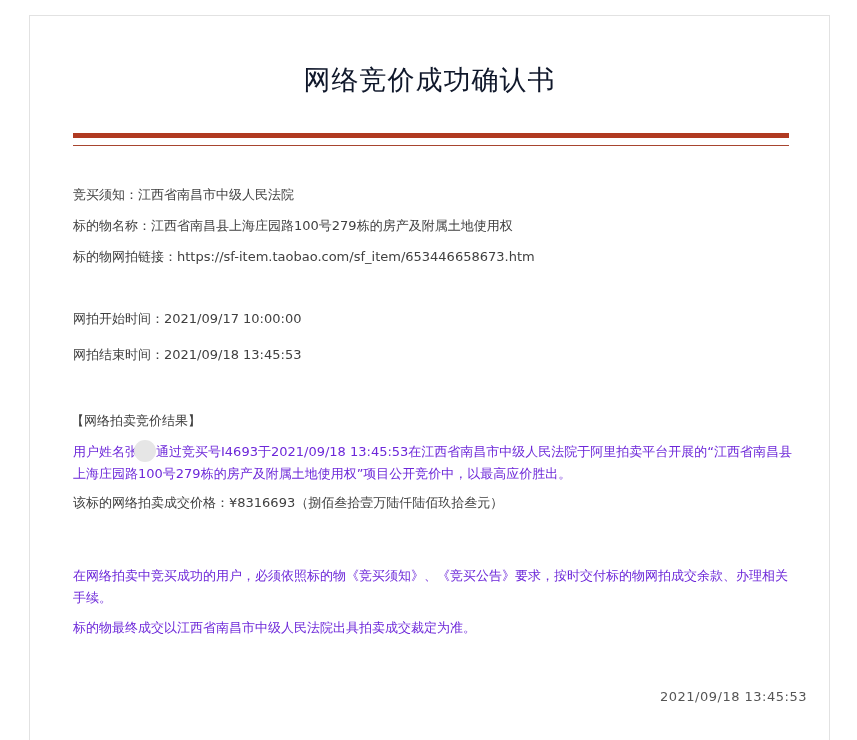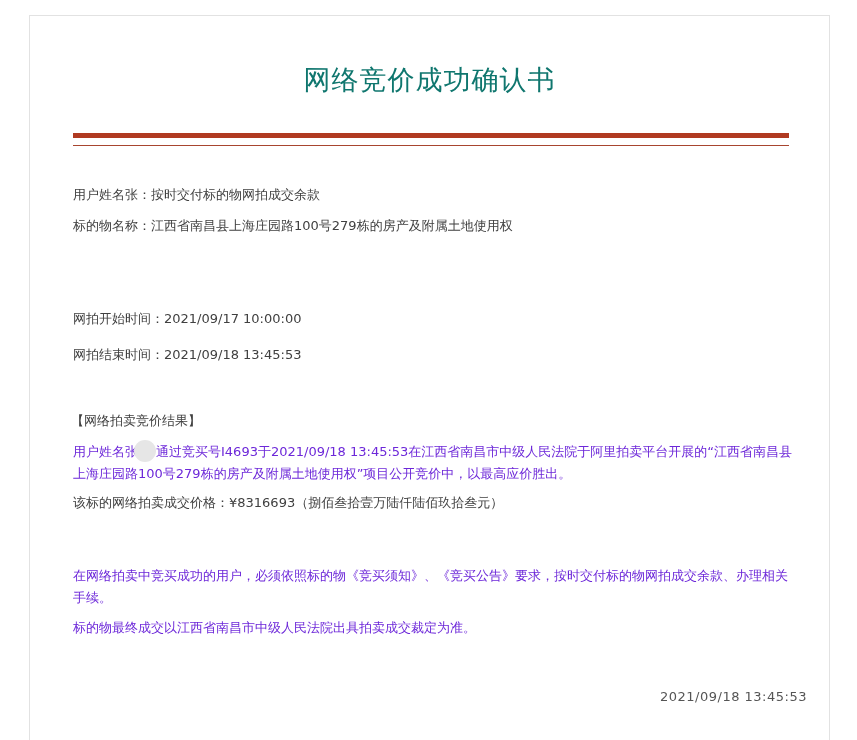--- a/index.html
+++ b/index.html
@@ -8,21 +8,21 @@
       font-family: "DejaVu Sans", "Liberation Sans", sans-serif;
       color: #3d3d3d;
     }
     .doc {
       position: absolute; left: 29px; top: 15px; width: 801px; height: 740px;
       border-left: 1px solid #e2e2e2; border-right: 1px solid #e2e2e2; border-top: 1px solid #e2e2e2;
       box-sizing: border-box; background: #fff;
     }
     .title {
       position: absolute; left: 0; right: 0; top: 46px; text-align: center;
-      font-size: 27px; color: #0f766e; letter-spacing: 1px;
+      font-size: 27px; color: #0f172a; letter-spacing: 1px;
     }
     .rule-thick {
       position: absolute; left: 43px; width: 716px; top: 117px; height: 5px; background: #b03a21;
     }
     .rule-thin {
       position: absolute; left: 43px; width: 716px; top: 129px; height: 1px; background: #a8452f;
     }
     .line {
       position: absolute; left: 43px; font-size: 13px; line-height: 18px; white-space: nowrap; color: #404040;
     }
@@ -39,24 +39,27 @@
   </style>
 </head>
 <body>
 
 <div class="doc">
   <div class="title">网络竞价成功确认书</div>
   <div class="rule-thick"></div>
   <div class="rule-thin"></div>
 
   <div class="line" style="top:170px">
-    <span>用户姓名张：</span><span>按时交付标的物网拍成交余款</span>
+    <span>竞买须知：</span><span>江西省南昌市中级人民法院</span>
   </div>
   <div class="line" style="top:201px">
     <span>标的物名称：</span><span>江西省南昌县上海庄园路100号279栋的房产及附属土地使用权</span>
+  </div>
+  <div class="line" style="top:232px">
+    <span>标的物网拍链接：</span><span>https://sf-item.taobao.com/sf_item/653446658673.htm</span>
   </div>
   <div class="line" style="top:294px">
     <span>网拍开始时间：</span><span>2021/09/17 10:00:00</span>
   </div>
   <div class="line" style="top:330px">
     <span>网拍结束时间：</span><span>2021/09/18 13:45:53</span>
   </div>
 
   <div class="line" style="top:396px; left:41px">【网络拍卖竞价结果】</div>
 

